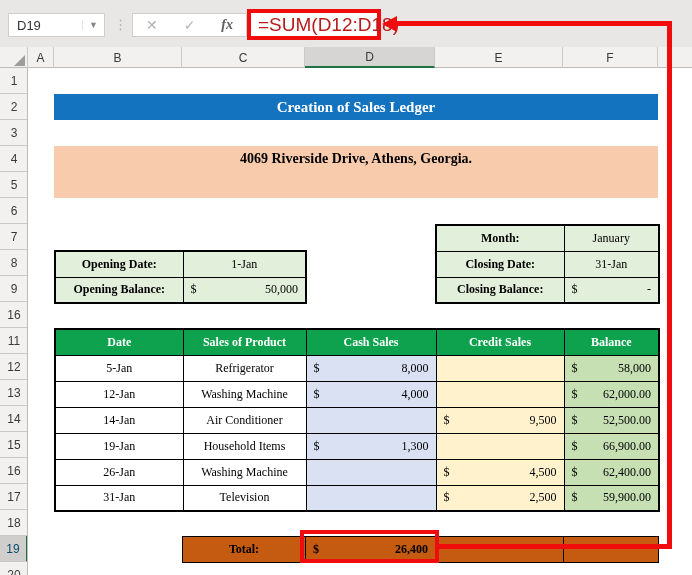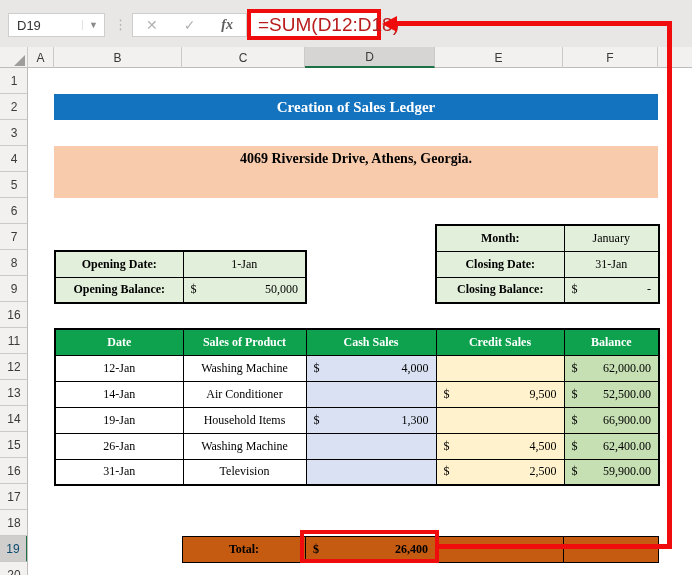--- a/index.html
+++ b/index.html
@@ -198,20 +198,37 @@
           <col style="width:95px">
       </colgroup>
       <tbody>
         <tr class="hdr">
           <td>Date</td>
           <td>Sales of Product</td>
           <td>Cash Sales</td>
           <td>Credit Sales</td>
           <td>Balance</td>
         </tr>
+      <tr>
+    <td>5-Jan</td>
+    <td>Refrigerator</td>
+    <td class="c-cash">
+              <div class="acc">
+                <span class="sign">$</span>
+                <span class="val">8,000</span>
+              </div>
+            </td>
+    <td class="c-credit"></td>
+    <td class="c-bal">
+              <div class="acc">
+                <span class="sign">$</span>
+                <span class="val">58,000</span>
+              </div>
+            </td>
+  </tr>
           <tr>
     <td>12-Jan</td>
     <td>Washing Machine</td>
     <td class="c-cash">
               <div class="acc">
                 <span class="sign">$</span>
                 <span class="val">4,000</span>
               </div>
             </td>
     <td class="c-credit"></td>

